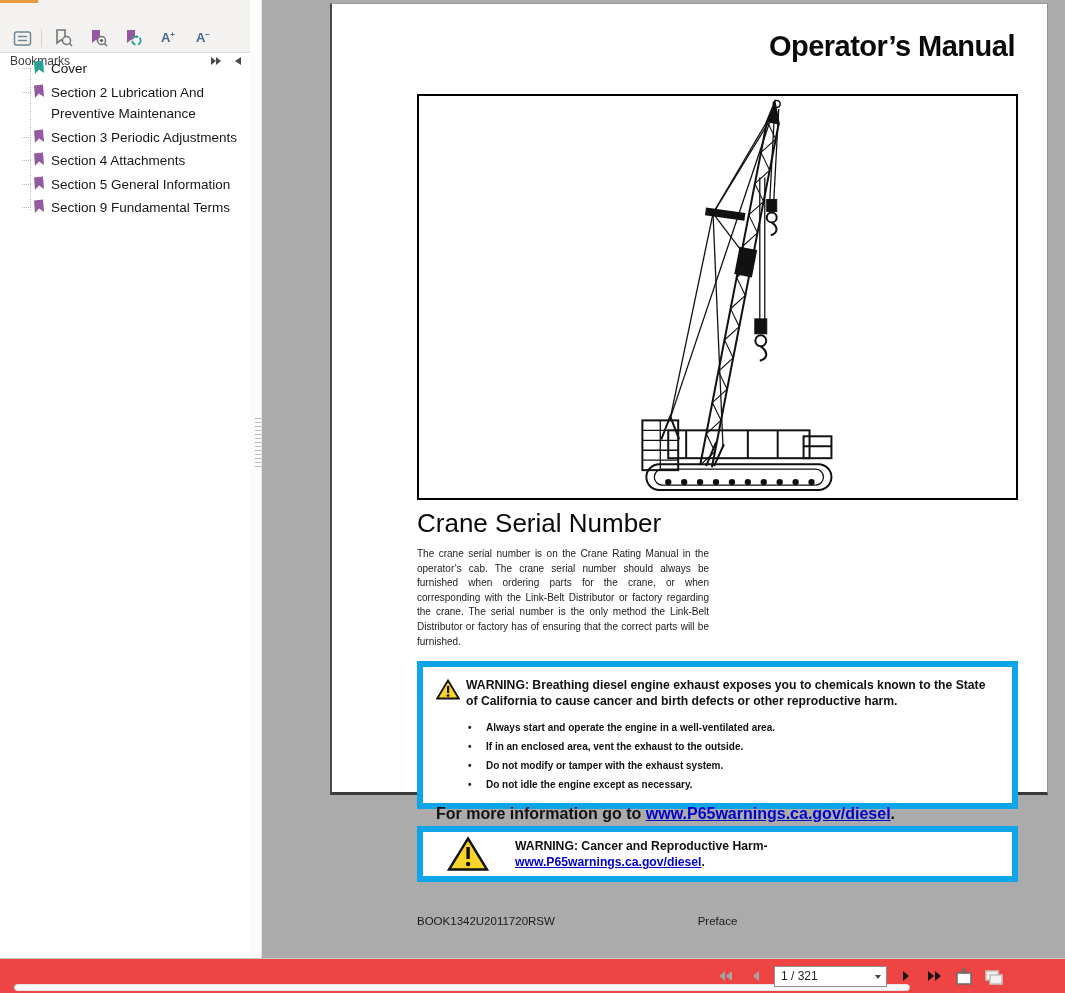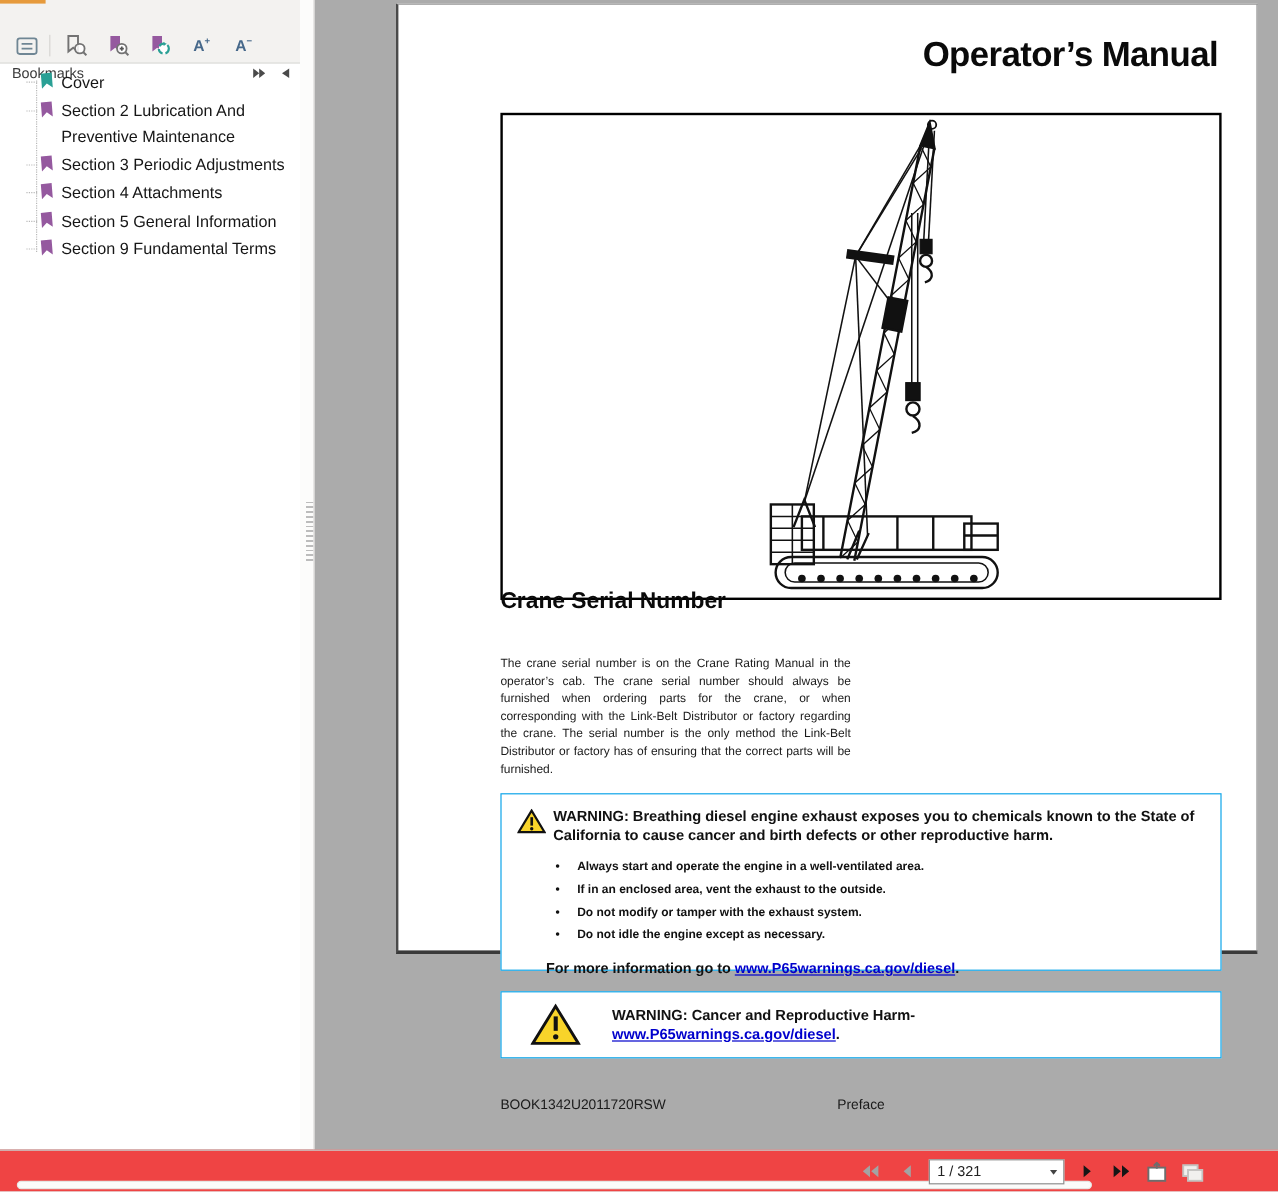--- a/index.html
+++ b/index.html
@@ -33,34 +33,34 @@
   .resize-strip { position:absolute; left:250px; top:0; width:12px; height:958px; background:#fcfcfb; border-right:1px solid #e3e2e0; }
   .resize-dots { position:absolute; left:255px; top:418px; width:6px; height:52px;
     background:repeating-linear-gradient(to bottom, #bcbcbc 0 1.5px, transparent 1.5px 4px); cursor:col-resize; }
 
   
   .page { position:absolute; left:330px; top:3px; width:718px; height:792px; background:#ffffff;
     border-left:2px solid #4a4a4a; border-top:1px solid #9c9c9c; border-right:1px solid #8f8f8f; border-bottom:3px solid #3a3a3a; }
   .doc-title { position:absolute; right:32px; top:26px; font-size:29px; font-weight:bold; color:#0a0a0a; letter-spacing:-0.5px; }
   .figure-box { position:absolute; left:85px; top:90px; width:601px; height:406px; border:2px solid #000; background:#fff; }
   .figure-box svg { display:block; width:100%; height:100%; }
-  .sec-heading { position:absolute; left:85px; top:487px; font-size:19px; font-weight:bold; color:#0a0a0a; }
+  .sec-heading { position:absolute; left:85px; top:504px; font-size:26px; font-weight:normal; color:#0a0a0a; }
   .doc-col { position:absolute; top:543px; width:292px; font-size:10px; line-height:14.6px; color:#1a1a1a; text-align:justify; }
   .col-left { left:85px; }
   .col-right { left:394px; width:291px; }
 
-  .warn-box { position:absolute; left:85px; width:601px; border:1px solid #0ea5e9; background:#fff; }
+  .warn-box { position:absolute; left:85px; width:601px; border:6px solid #0ea5e9; background:#fff; }
   .warn1 { top:657px; height:148px; padding:11px 14px 0 13px; }
   .warn1-head { display:flex; align-items:flex-start; }
   .warn1-head svg { flex:none; margin:1px 6px 0 0; }
   .warn-text { font-size:12.2px; line-height:15.5px; font-weight:bold; color:#111; }
   .warn-bullets { margin:9px 0 0 32px; }
   .warn-bullet { position:relative; padding-left:18px; font-size:10px; line-height:19px; font-weight:bold; color:#111; }
   .warn-bullet::before { content:"•"; position:absolute; left:0; top:0; }
-  .warn-more { margin-top:11px; font-size:12px; font-weight:bold; color:#111;margin-left:24px; }
+  .warn-more { margin-top:11px; font-size:16px; font-weight:bold; color:#111; }
   .doc-link { font-weight:bold; text-decoration:underline; cursor:pointer; }
 
   .warn2 { top:822px; height:56px; padding:17px 12px; display:flex; align-items:center; }
   .warn2 svg { flex:none; margin-left:12px; }
   .warn2-text { margin-left:26px; font-size:12.2px; line-height:16px; font-weight:bold; color:#111; }
 
   .doc-footer-left { position:absolute; left:85px; top:911px; font-size:11.5px; color:#1a1a1a; }
   .doc-footer-center { position:absolute; left:85px; top:911px; width:601px; text-align:center; font-size:11.5px; color:#1a1a1a; }
 
   

